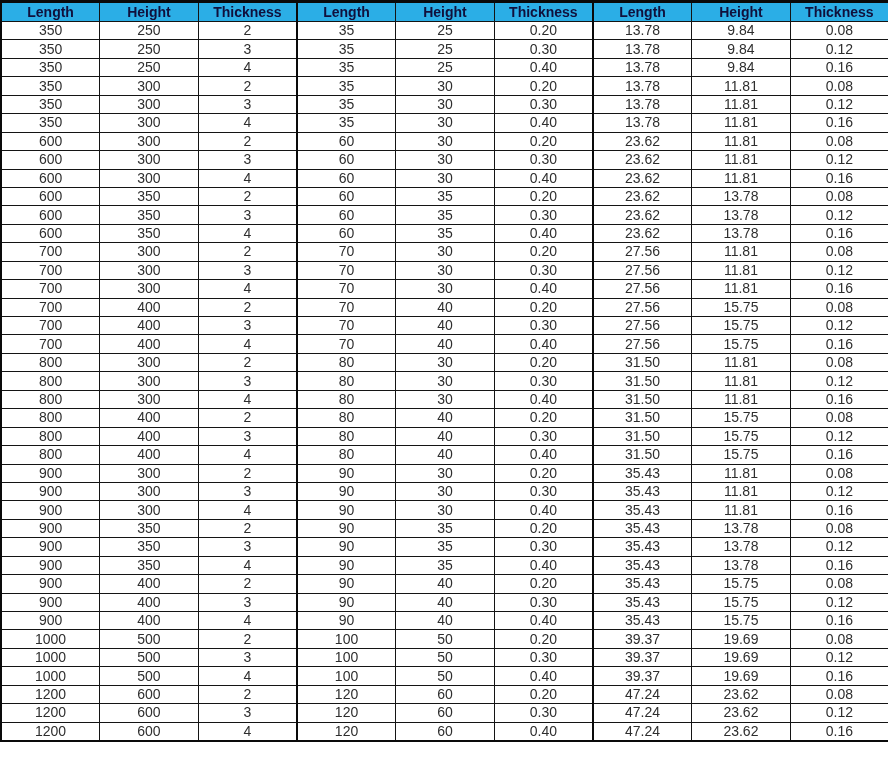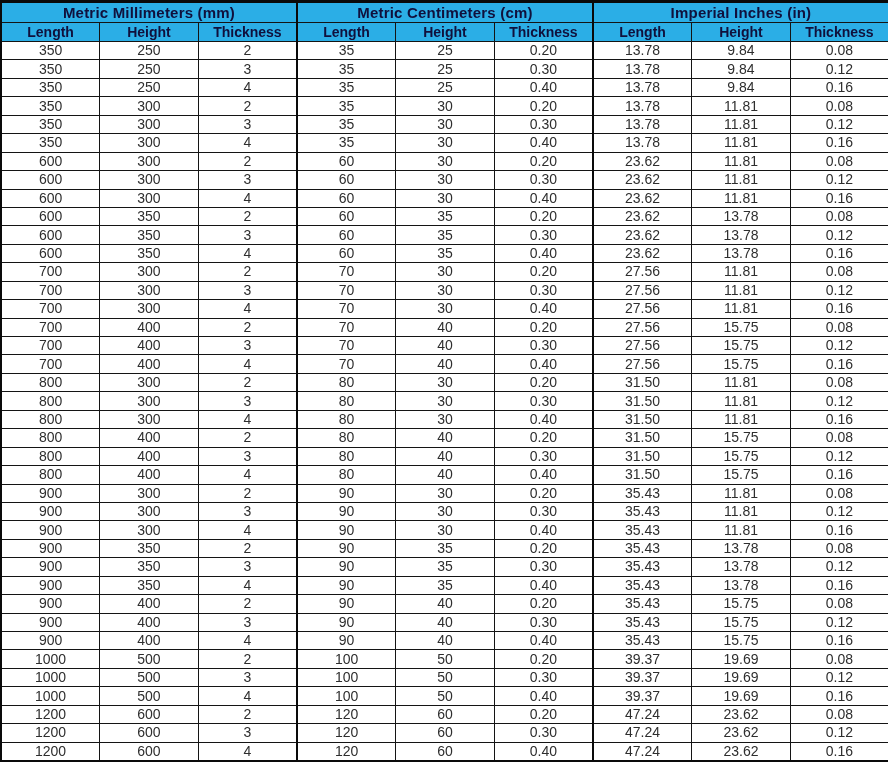--- a/index.html
+++ b/index.html
@@ -62,25 +62,20 @@
       <col>
       <col>
       <col>
       <col>
       <col>
       <col>
       <col>
       <col>
   </colgroup>
   <thead>
-    <tr class="group-header">
-      <th colspan="3">Metric Millimeters (mm)</th>
-      <th colspan="3" class="grp-start">Metric Centimeters (cm)</th>
-      <th colspan="3" class="grp-start">Imperial Inches (in)</th>
-    </tr>
     <tr class="sub-header">
       <th>Length</th>
       <th>Height</th>
       <th>Thickness</th>
       <th class="grp-start">Length</th>
       <th>Height</th>
       <th>Thickness</th>
       <th class="grp-start">Length</th>
       <th>Height</th>
       <th>Thickness</th>

